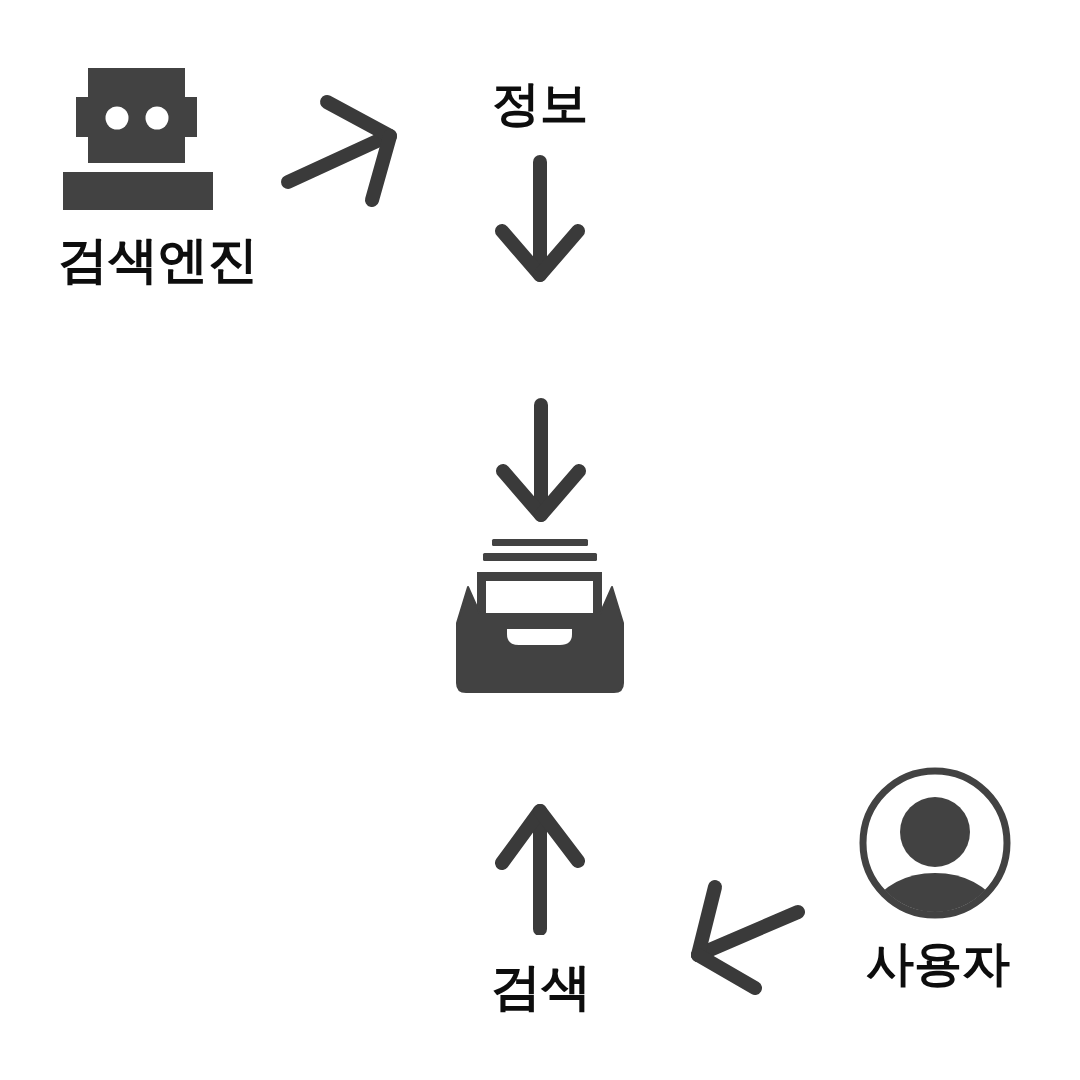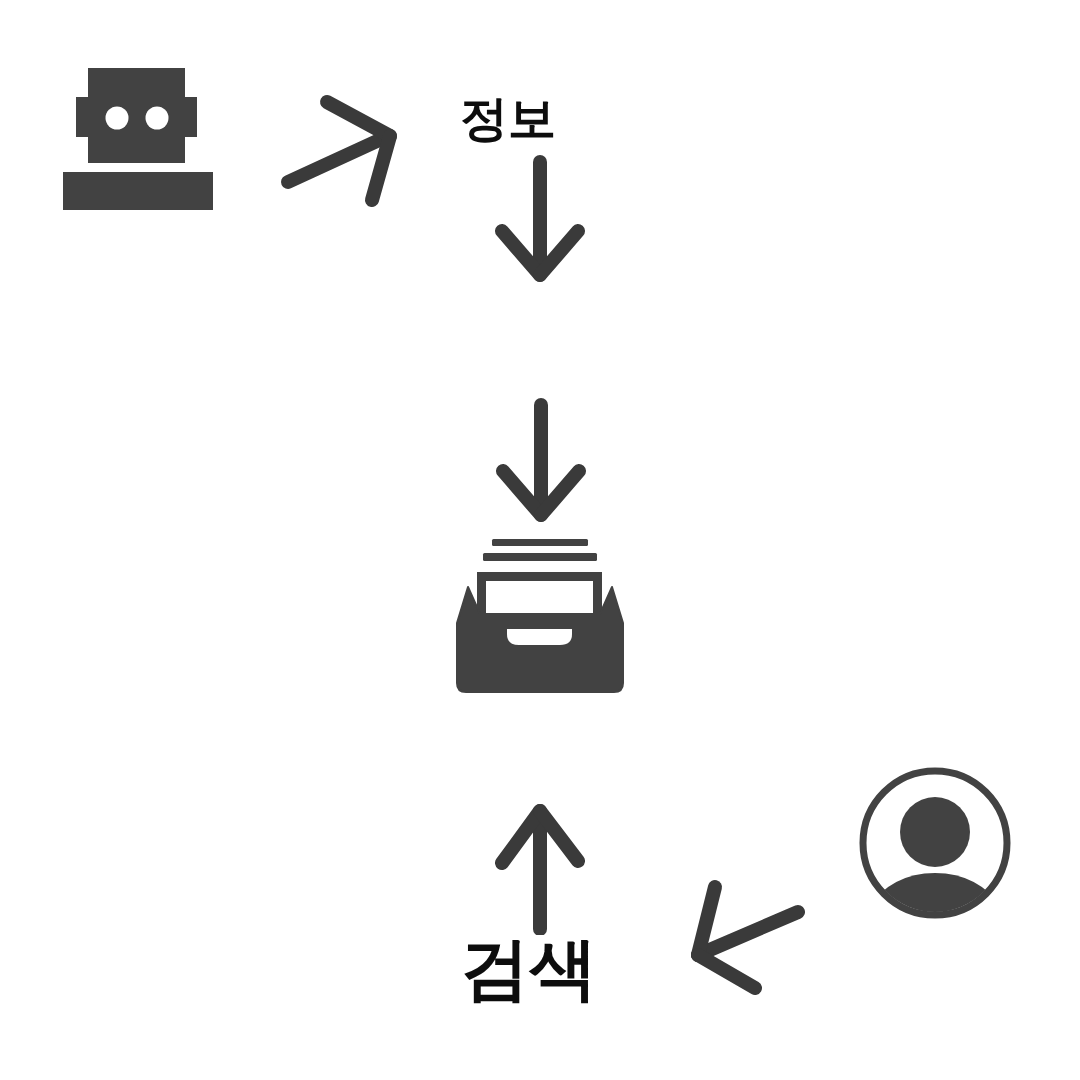--- a/index.html
+++ b/index.html
@@ -6,43 +6,44 @@
   #canvas{
     position:relative;
     width:1080px;height:1080px;
     background:var(--background,#fff);
     font-family:"Liberation Sans","DejaVu Sans",sans-serif;
     overflow:hidden;
   }
   .abs{position:absolute;}
   .label{
     color:var(--text,#0d0d0d);
+    text-align:center;
     white-space:nowrap;
     line-height:1.1;
-    margin-top:15px;
   }
   .label.bold{font-weight:700;}
   .icon{color:var(--icon,#424242);}
   .arrow{color:var(--arrow,#3a3a3a);}
   .arrow line{stroke:currentColor;stroke-width:14;stroke-linecap:round;}
 </style>
 </head>
 <body>
 
 <div id="canvas">
 
   <svg class="abs icon" style="left:63px;top:62px" width="150" height="150" viewBox="0 0 150 150">
     <rect x="25" y="6" width="97" height="95" fill="currentColor"></rect>
     <rect x="13" y="35" width="14" height="40" fill="currentColor"></rect>
     <rect x="120" y="35" width="14" height="40" fill="currentColor"></rect>
     <circle cx="54" cy="56" r="11.5" fill="#ffffff"></circle>
     <circle cx="94" cy="56" r="11.5" fill="#ffffff"></circle>
     <rect x="0" y="110" width="150" height="38" fill="currentColor"></rect>
   </svg>
 
+  <div class="abs label bold" style="left:33px;top:233px;width:250px;font-size:50px">검색엔진</div>
 
   <svg class="abs arrow" style="left:275px;top:90px" width="130" height="120" viewBox="0 0 130 120">
     <line x1="13" y1="92" x2="113" y2="46"></line>
     <line x1="115" y1="46" x2="52" y2="12"></line>
     <line x1="115" y1="46" x2="97" y2="110"></line>
   </svg>
 
   <div class="abs label bold" style="left:460px;top:78px;width:160px;font-size:48px">정보</div>
 
   <svg class="abs arrow" style="left:495px;top:155px" width="90" height="128" viewBox="0 0 90 128">
@@ -66,33 +67,34 @@
     <path d="M 52 94 L 117 94 L 117 99 Q 117 110 105 110 L 64 110 Q 52 110 52 99 Z" fill="#ffffff"></path>
   </svg>
 
 
   <svg class="abs arrow" style="left:495px;top:803px" width="90" height="132" viewBox="0 0 90 132">
     <line x1="45" y1="9" x2="45" y2="126"></line>
     <line x1="45" y1="8" x2="7" y2="60"></line>
     <line x1="45" y1="8" x2="83" y2="58"></line>
   </svg>
 
-  <div class="abs label bold" style="left:461px;top:916px;width:160px;font-size:68px">검색</div>
+  <div class="abs label bold" style="left:461px;top:960px;width:160px;font-size:50px">검색</div>
 
   <svg class="abs arrow" style="left:683px;top:875px" width="135" height="125" viewBox="0 0 135 125">
     <line x1="115" y1="37" x2="15" y2="80"></line>
     <line x1="15" y1="80" x2="32" y2="12"></line>
     <line x1="15" y1="80" x2="72" y2="113"></line>
   </svg>
 
   <svg class="abs icon" style="left:857px;top:765px" width="156" height="156" viewBox="0 0 156 156">
     <defs>
       <clipPath id="userClip">
           <circle cx="78" cy="78" r="69"></circle>
         </clipPath>
     </defs>
     <circle cx="78" cy="78" r="72" fill="none" stroke="currentColor" stroke-width="7"></circle>
     <circle cx="78" cy="67" r="35" fill="currentColor"></circle>
     <path d="M 0 160 Q 26 108 78 108 Q 130 108 156 160 Z" fill="currentColor" clip-path="url(#userClip)"></path>
   </svg>
 
+  <div class="abs label bold" style="left:858px;top:938px;width:160px;font-size:48px">사용자</div>
 
 </div>
 
 </body></html>

